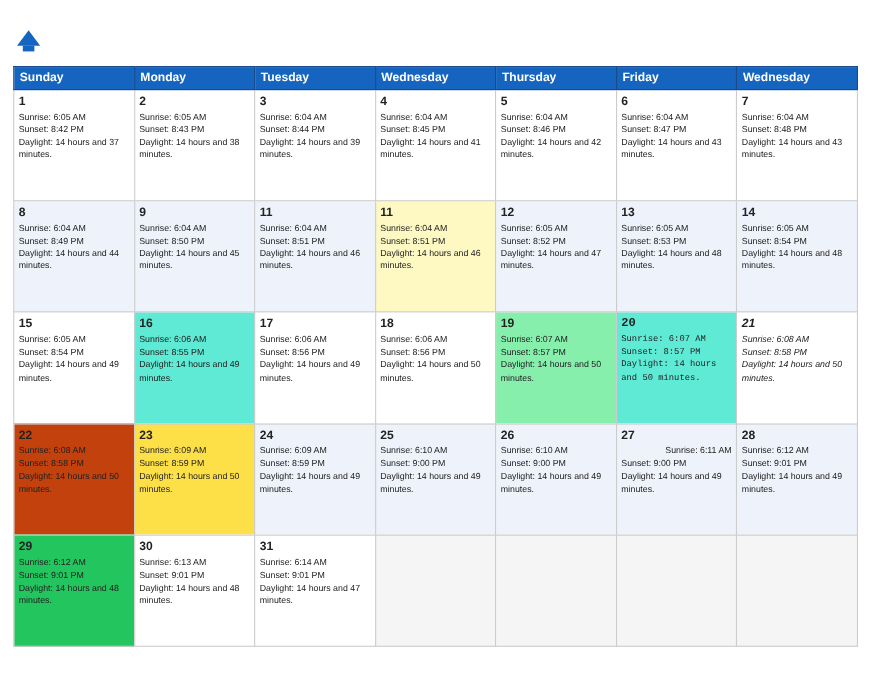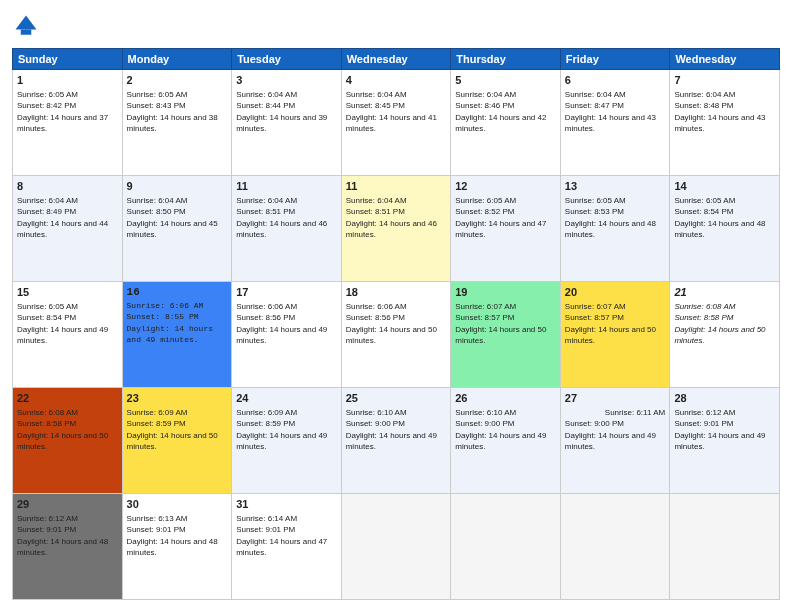--- a/index.html
+++ b/index.html
@@ -6,21 +6,21 @@
     body {
       width: 792px;
       height: 612px;
       font-family: Arial, Helvetica, sans-serif;
       background: #fff;
       overflow: hidden;
     }
     .page {
       width: 792px;
       height: 612px;
-      padding: 12px 12px;
+      padding: 24px 12px;
       display: flex;
       flex-direction: column;
     }
     .header {
       display: flex;
       justify-content: space-between;
       align-items: flex-start;
       margin-bottom: 8px;
     }
     .logo {
@@ -179,33 +179,33 @@
 Sunset: 8:53 PM
 Daylight: 14 hours and 48 minutes.</span></td>
           <td style="background: rgb(238, 242, 251);"><span class="day-num">14</span><span class="day-info" style="white-space: pre-wrap;">Sunrise: 6:05 AM
 Sunset: 8:54 PM
 Daylight: 14 hours and 48 minutes.</span></td>
         </tr>
         <tr>
           <td style="background: rgb(255, 255, 255);"><span class="day-num">15</span><span class="day-info" style="white-space: pre-wrap;">Sunrise: 6:05 AM
 Sunset: 8:54 PM
 Daylight: 14 hours and 49 minutes.</span></td>
-          <td style="background: #3b82f6; font-family: Liberation Mono, monospace;"><span class="day-num">16</span><span class="day-info" style="white-space: pre-wrap;">Sunrise: 6:06 AM
+          <td style="background: #5eead4;"><span class="day-num">16</span><span class="day-info" style="white-space: pre-wrap;">Sunrise: 6:06 AM
 Sunset: 8:55 PM
 Daylight: 14 hours and 49 minutes.</span></td>
           <td style="background: rgb(255, 255, 255);"><span class="day-num">17</span><span class="day-info" style="white-space: pre-wrap;">Sunrise: 6:06 AM
 Sunset: 8:56 PM
 Daylight: 14 hours and 49 minutes.</span></td>
           <td style="background: rgb(255, 255, 255);"><span class="day-num">18</span><span class="day-info" style="white-space: pre-wrap;">Sunrise: 6:06 AM
 Sunset: 8:56 PM
 Daylight: 14 hours and 50 minutes.</span></td>
           <td style="background: #86efac;"><span class="day-num">19</span><span class="day-info" style="white-space: pre-wrap;">Sunrise: 6:07 AM
 Sunset: 8:57 PM
 Daylight: 14 hours and 50 minutes.</span></td>
-          <td style="background: #fde047;"><span class="day-num">20</span><span class="day-info" style="white-space: pre-wrap;">Sunrise: 6:07 AM
+          <td style="background: #5eead4; font-family: Liberation Mono, monospace;"><span class="day-num">20</span><span class="day-info" style="white-space: pre-wrap;">Sunrise: 6:07 AM
 Sunset: 8:57 PM
 Daylight: 14 hours and 50 minutes.</span></td>
           <td style="background: rgb(255, 255, 255); font-style: italic;"><span class="day-num">21</span><span class="day-info" style="white-space: pre-wrap;">Sunrise: 6:08 AM
 Sunset: 8:58 PM
 Daylight: 14 hours and 50 minutes.</span></td>
         </tr>
         <tr>
           <td style="background: #c2410c;"><span class="day-num">22</span><span class="day-info" style="white-space: pre-wrap;">Sunrise: 6:08 AM
 Sunset: 8:58 PM
 Daylight: 14 hours and 50 minutes.</span></td>
@@ -222,21 +222,21 @@
 Sunset: 9:00 PM
 Daylight: 14 hours and 49 minutes.</span></td>
           <td style="background: rgb(238, 242, 251);"><span class="day-num">27</span><span class="day-info" style="white-space: pre-wrap; margin-left: 40px;">Sunrise: 6:11 AM
 Sunset: 9:00 PM
 Daylight: 14 hours and 49 minutes.</span></td>
           <td style="background: rgb(238, 242, 251);"><span class="day-num">28</span><span class="day-info" style="white-space: pre-wrap;">Sunrise: 6:12 AM
 Sunset: 9:01 PM
 Daylight: 14 hours and 49 minutes.</span></td>
         </tr>
         <tr>
-          <td style="background: #737373;"><span class="day-num">29</span><span class="day-info" style="white-space: pre-wrap;">Sunrise: 6:12 AM
+          <td style="background: #22c55e;"><span class="day-num">29</span><span class="day-info" style="white-space: pre-wrap;">Sunrise: 6:12 AM
 Sunset: 9:01 PM
 Daylight: 14 hours and 48 minutes.</span></td>
           <td style="background: rgb(255, 255, 255);"><span class="day-num">30</span><span class="day-info" style="white-space: pre-wrap;">Sunrise: 6:13 AM
 Sunset: 9:01 PM
 Daylight: 14 hours and 48 minutes.</span></td>
           <td style="background: rgb(255, 255, 255);"><span class="day-num">31</span><span class="day-info" style="white-space: pre-wrap;">Sunrise: 6:14 AM
 Sunset: 9:01 PM
 Daylight: 14 hours and 47 minutes.</span></td>
           <td class="empty"></td>
           <td class="empty"></td>

